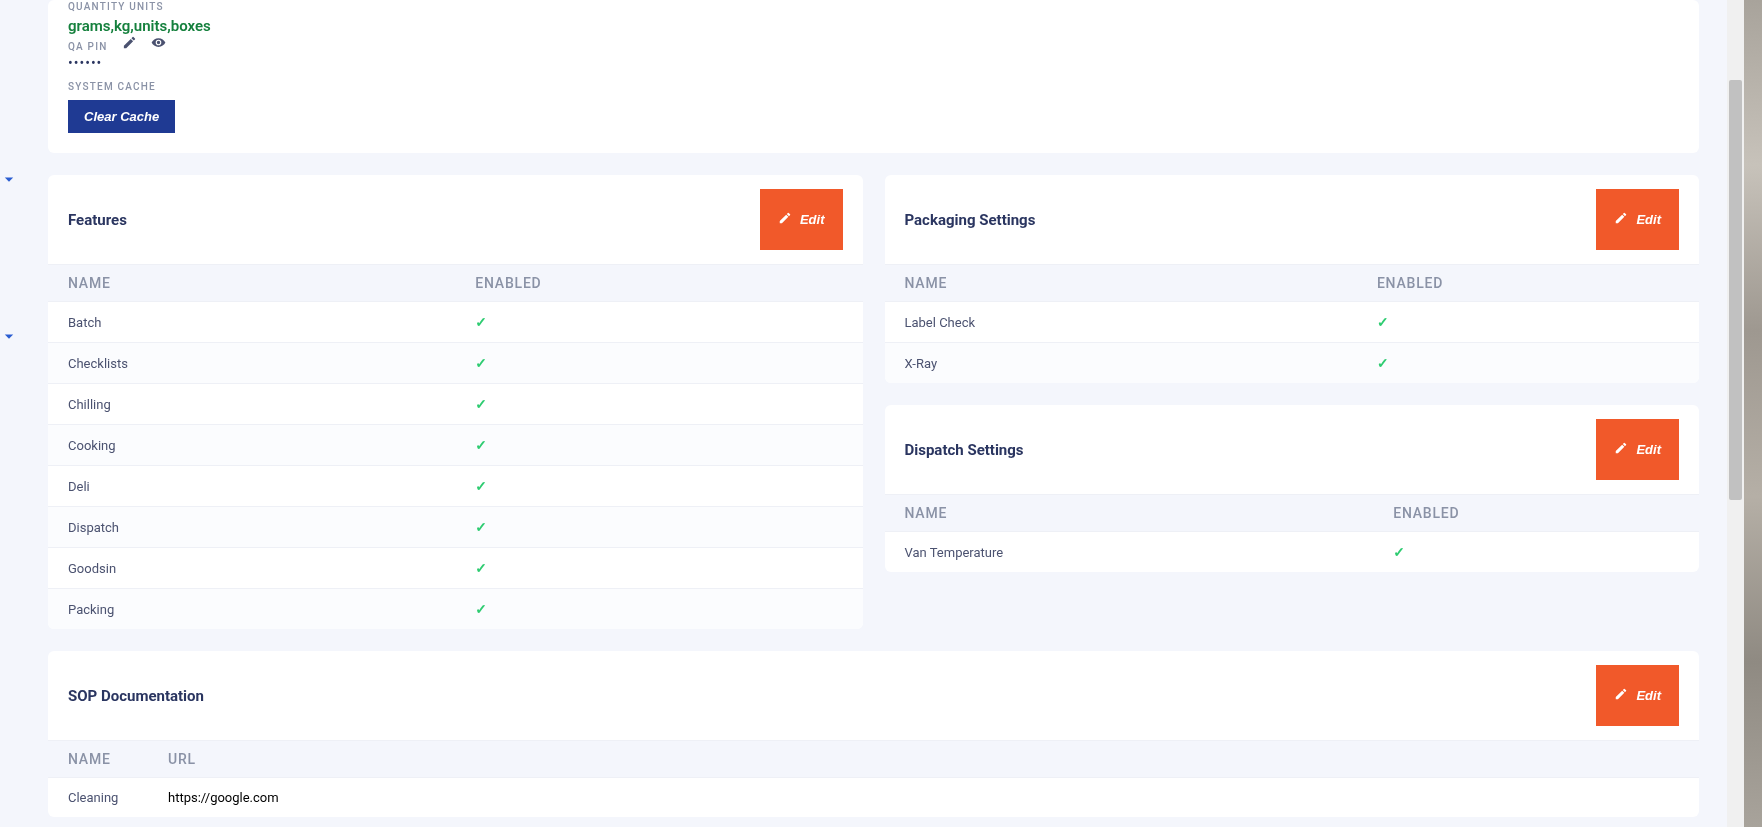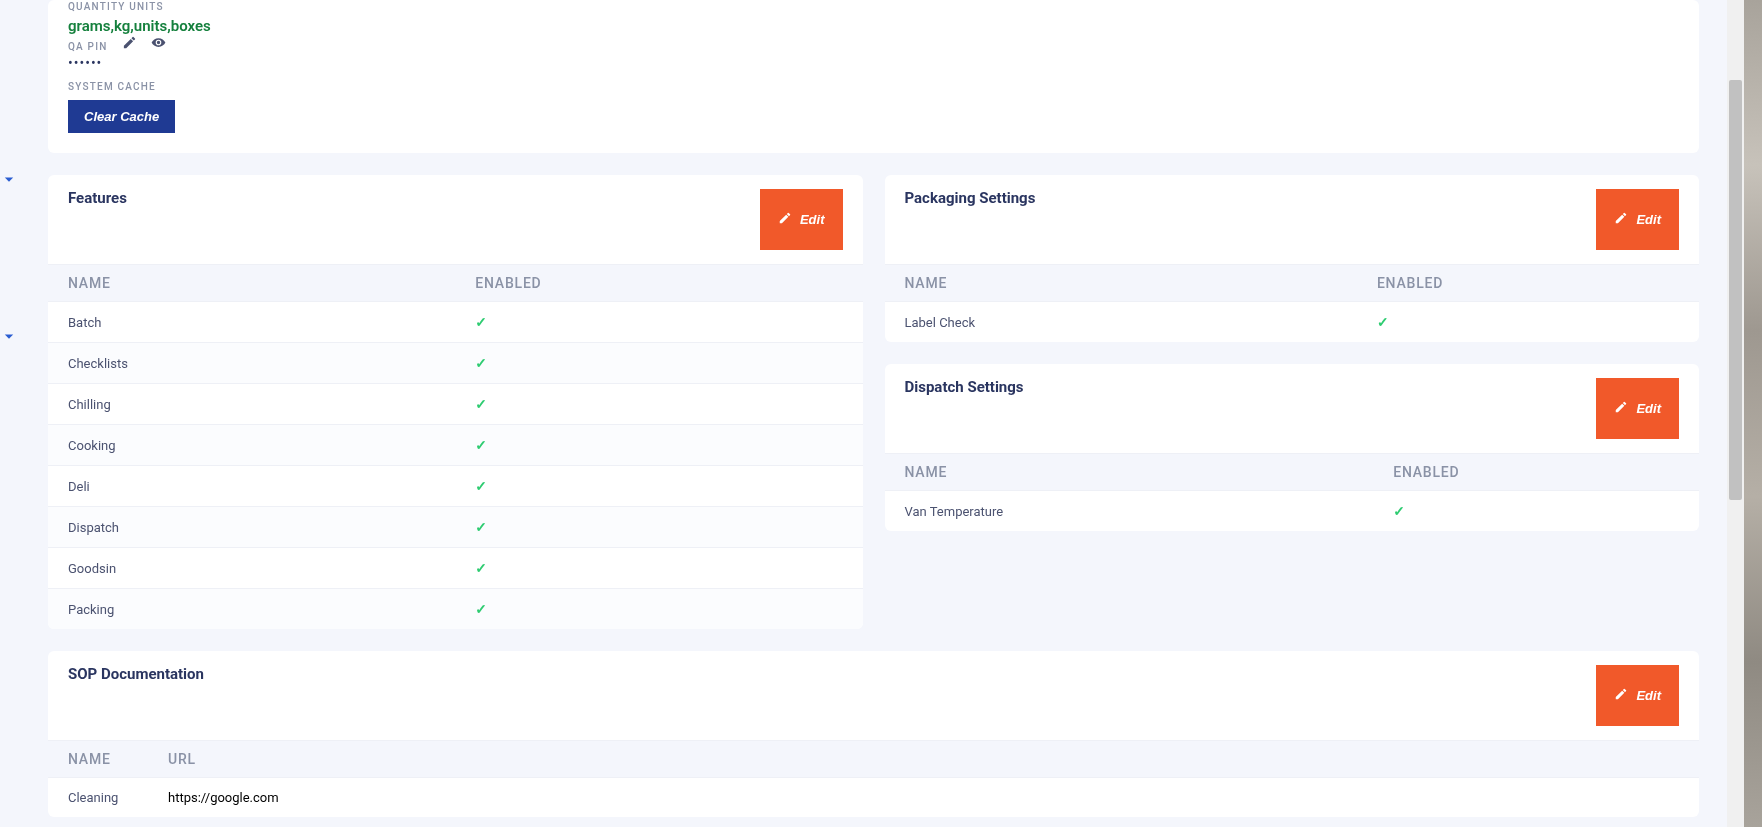--- a/index.html
+++ b/index.html
@@ -121,20 +121,21 @@
   }
   .col { flex: 1; display: flex; flex-direction: column; gap: 22px; }
   .card {
     background: #fff;
     border-radius: 6px;
     overflow: hidden;
   }
   .card-header {
     display: flex;
     justify-content: space-between;
+    align-items: center;
     padding: 14px 20px 14px 20px;
   }
   .card-title {
     color: #2a3560;
     font-size: 15px;
     font-weight: 700;
   }
   table {
     width: 100%;
     border-collapse: collapse;
@@ -292,20 +293,24 @@
           <table>
             <thead>
               <tr>
                 <th style="width:58%;">NAME</th>
                 <th>ENABLED</th>
               </tr>
             </thead>
             <tbody>
                 <tr>
                   <td>Label Check</td>
+                  <td><span class="check">✓</span></td>
+                </tr>
+                <tr>
+                  <td>X-Ray</td>
                   <td><span class="check">✓</span></td>
                 </tr>
               </tbody>
           </table>
         </div>
 
         <div class="card">
           <div class="card-header">
             <div class="card-title">Dispatch Settings</div>
             <button class="btn btn-orange">

